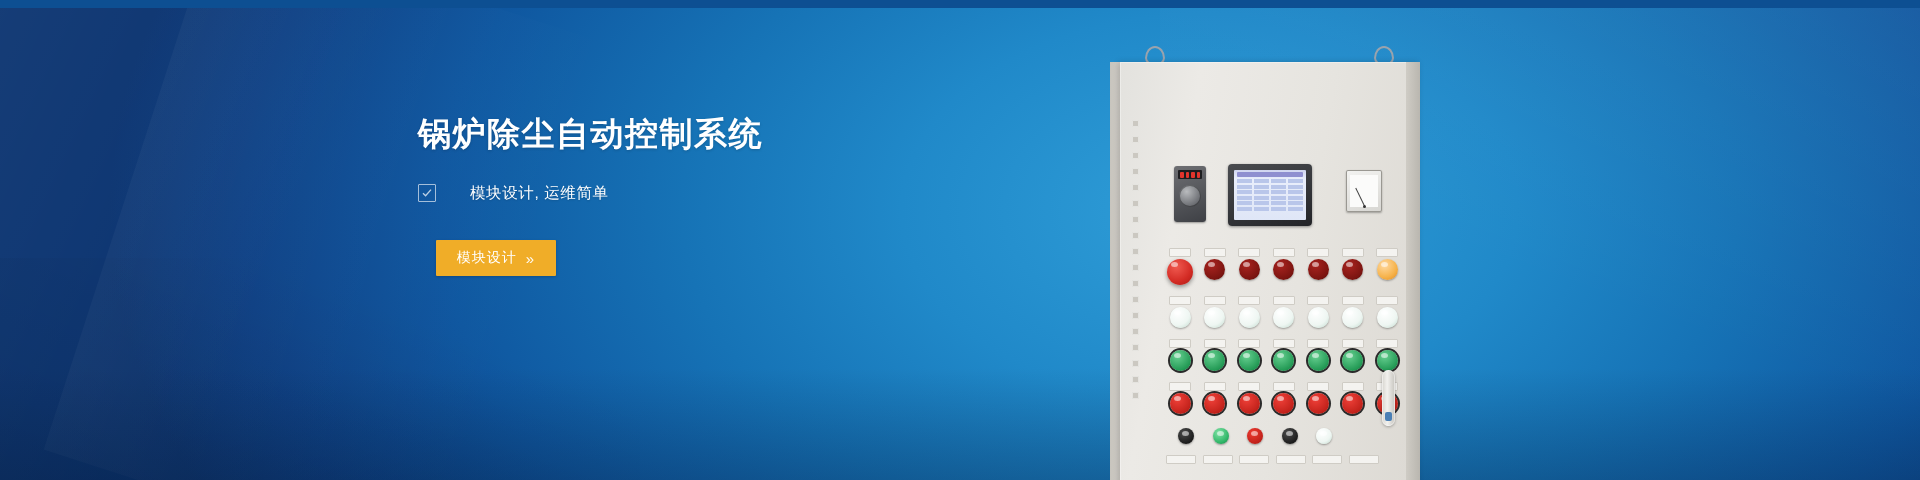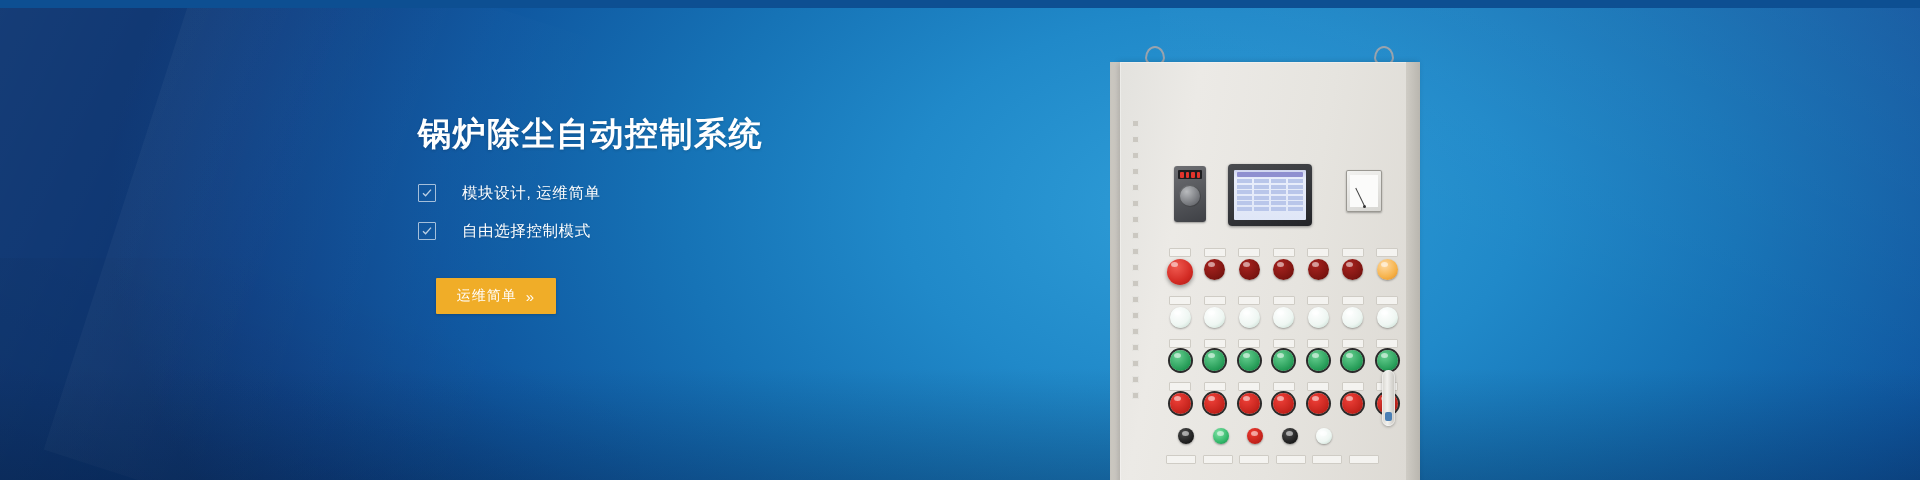--- a/index.html
+++ b/index.html
@@ -28,21 +28,21 @@
       background:linear-gradient(90deg, rgba(255,255,255,.035), rgba(255,255,255,0));}
 
   
   .copy{position:absolute;left:418px;top:104px;width:520px;}
   .headline{
     color:#ffffff;font-size:33px;font-weight:700;letter-spacing:1.5px;
     line-height:44px;margin:0 0 26px 0;white-space:nowrap;
     text-shadow:0 1px 3px rgba(0,0,0,.18);
   }
   .bullets{list-style:none;margin:0;padding:0;}
-  .bullet{display:flex;align-items:center;margin-bottom:16px;height:22px;}
+  .bullet{display:flex;align-items:center;margin-bottom:16px;height:22px;gap:8px;}
   .chk{
     width:16px;height:16px;flex:0 0 16px;border:1px solid rgba(255,255,255,.62);
     border-radius:1px;position:relative;margin-right:26px;
   }
   .chk svg{position:absolute;left:2px;top:2px;}
   .btxt{color:#ffffff;font-size:15.5px;letter-spacing:.6px;white-space:nowrap;
         text-shadow:0 1px 2px rgba(0,0,0,.15);}
   .cta{
     display:inline-flex;align-items:center;justify-content:center;gap:9px;
     margin-top:20px;margin-left:18px;width:120px;height:36px;
@@ -162,32 +162,24 @@
 
     <ul class="bullets">
       <li class="bullet">
         <span class="chk">
           <svg width="12" height="12" viewBox="0 0 12 12">
               <path d="M2 6.2 L4.6 8.8 L10 2.6" fill="none" stroke="#ffffff" stroke-opacity="0.72" stroke-width="1.3"></path>
             </svg>
         </span>
         <span class="btxt">模块设计, 运维简单</span>
       </li>
-      <li class="bullet">
-        <span class="chk">
-          <svg width="12" height="12" viewBox="0 0 12 12">
-              <path d="M2 6.2 L4.6 8.8 L10 2.6" fill="none" stroke="#ffffff" stroke-opacity="0.72" stroke-width="1.3"></path>
-            </svg>
-        </span>
-        <span class="btxt">自由选择控制模式</span>
-      </li>
     </ul>
 
     <button class="cta">
-      <span>运维简单</span>
+      <span>模块设计</span>
       <span class="arrow">»</span>
     </button>
   </div>
 
   <div class="cabinet-wrap">
     <div class="hanger h1"></div>
     <div class="hanger h2"></div>
 
     <div class="cab-side"></div>
     <div class="cabinet">

